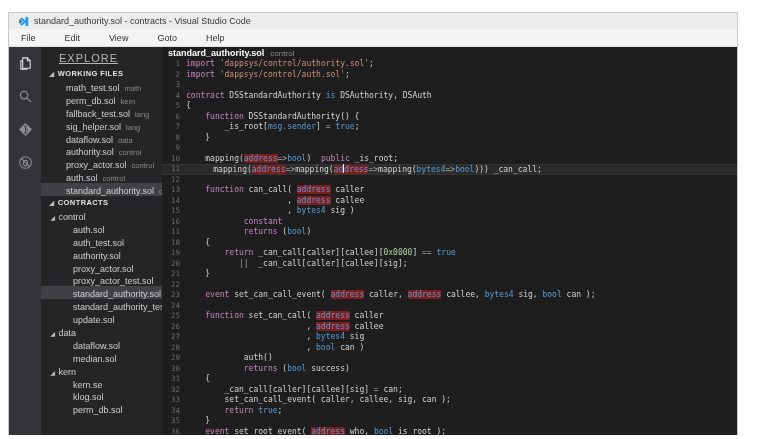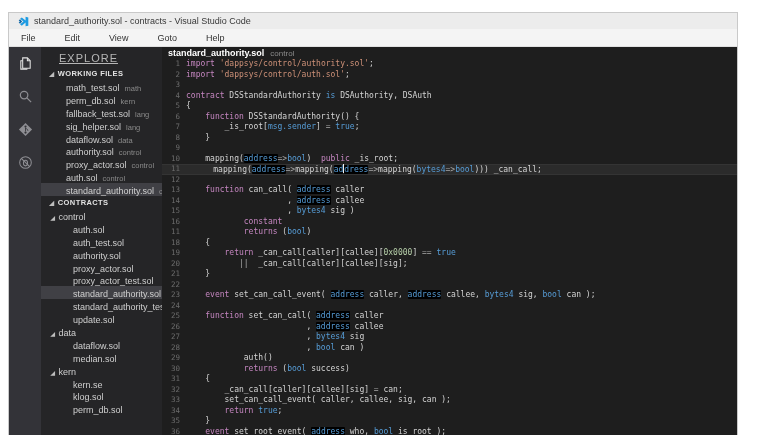--- a/index.html
+++ b/index.html
@@ -39,21 +39,21 @@
   .ed-title { height:12px; line-height:12px; padding-left:6px; font-size:9px;
               font-weight:bold; color:#ffffff; white-space:nowrap; }
   .ed-title .tag { font-weight:normal; font-size:8px; color:#8a8a8a; margin-left:6px; }
   .code { font-family:"DejaVu Sans Mono", monospace; font-size:8px; }
   .line { height:10.5px; line-height:10.5px; white-space:pre; display:flex; }
   .line.cur { background:#2b2b2b; box-shadow:inset 0 1px 0 #343434, inset 0 -1px 0 #343434;gap:8px; }
   .ln { width:18px; text-align:right; color:#6b6b6b; font-size:7.5px; flex-shrink:0;
         margin-right:6px; }
   .tok.d { color:#d4d4d4; } .tok.k { color:#c586c0; } .tok.t { color:#569cd6; }
   .tok.s { color:#ce9178; } .tok.n { color:#b5cea8;margin-top:15px; } .tok.o { color:#a8a8a8; }
-  .tok.h { background:#000000; border-radius:1px; }
+  .tok.h { background:#7f1d1d; border-radius:1px; }
   .caret { display:inline-block; width:1px; height:9px; background:#f0f0f0;
            vertical-align:-1px; }
   svg { display:block; }
 </style>
 </head>
 <body>
 
 <div class="window">
 
   <div class="titlebar">

